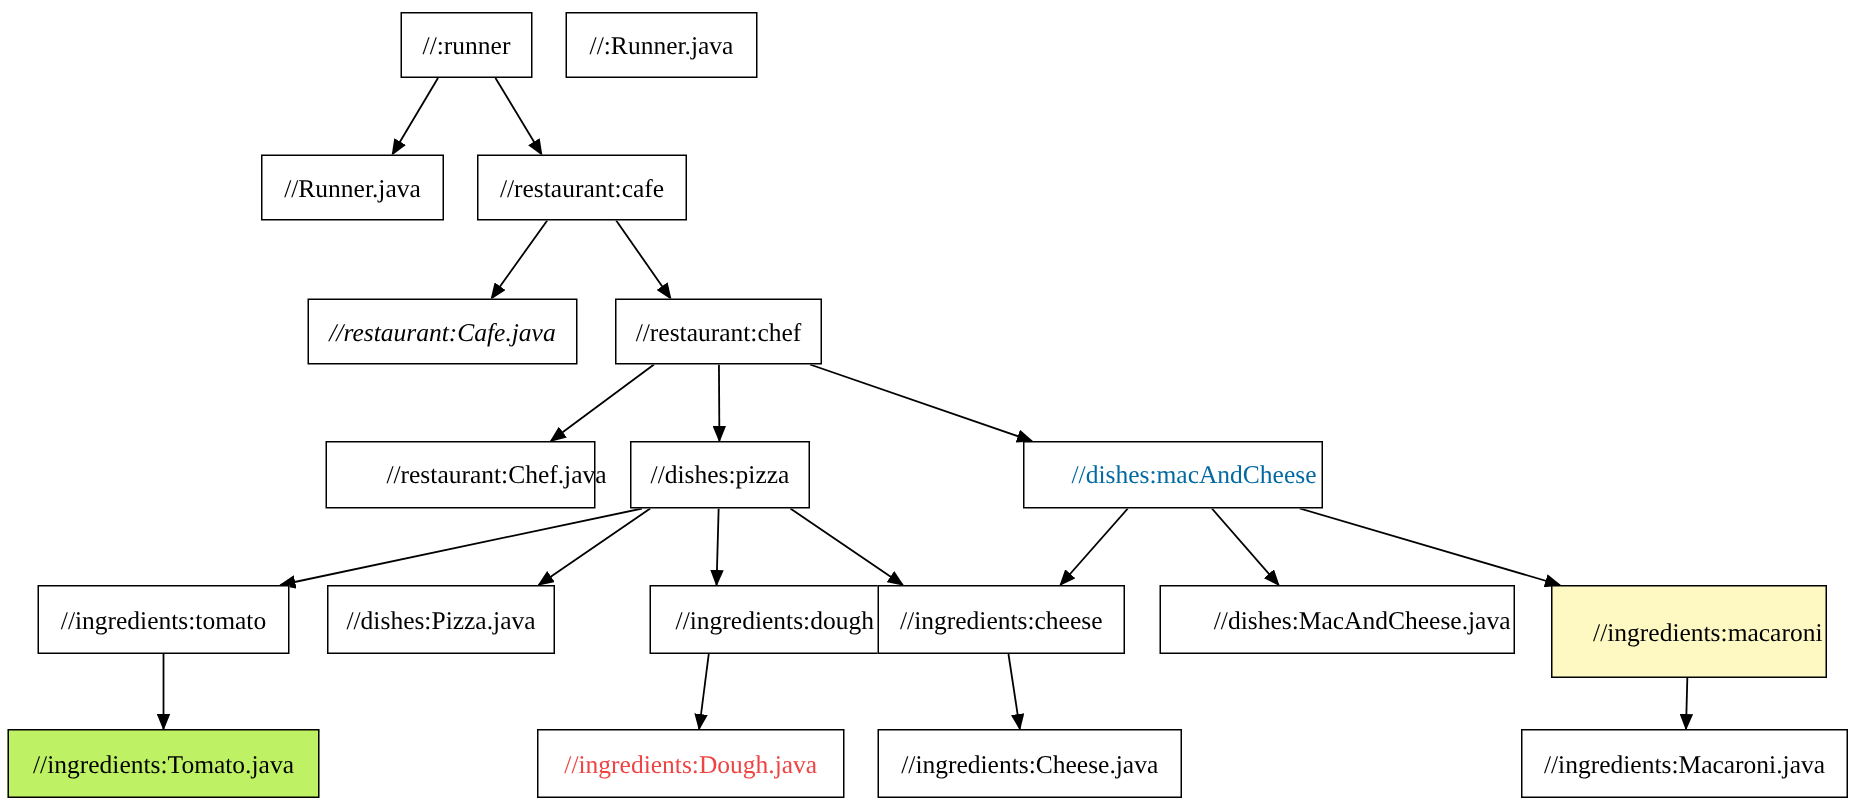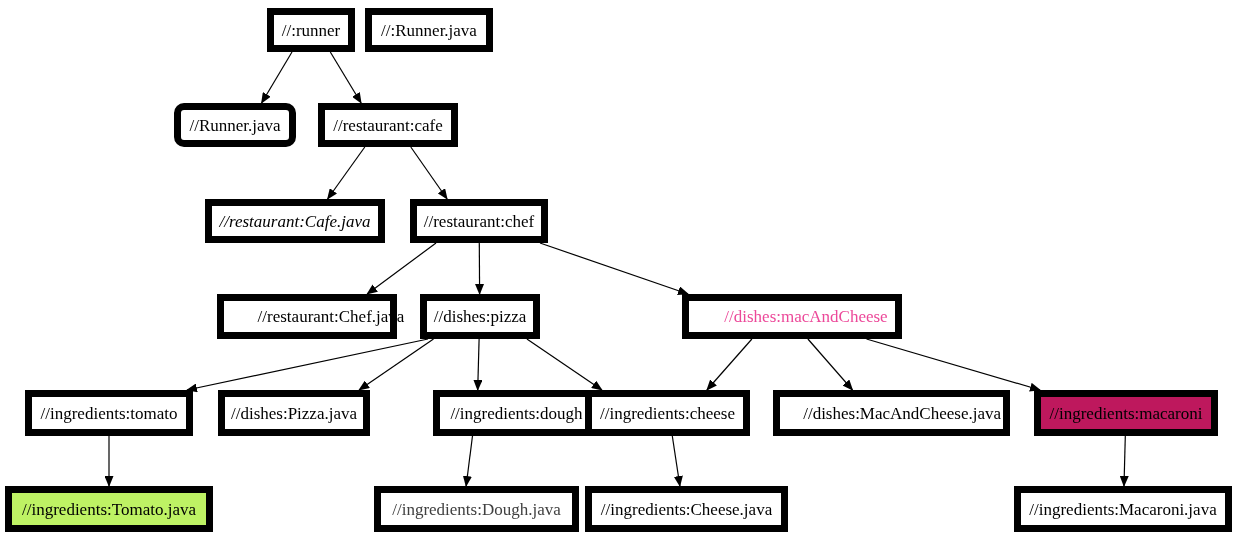--- a/index.html
+++ b/index.html
@@ -29,21 +29,21 @@
   #node-layer {
     position: absolute;
     left: 0; top: 0;
     width: 1242px;
     height: 539px;
   }
   .node {
     position: absolute;
     box-sizing: border-box;
     background: #ffffff;
-    border: 7px solid #404040;
+    border: 1px solid #404040;
     display: flex;
     align-items: center;
     justify-content: center;
     font-size: 17px;
     color: #000000;
     white-space: nowrap;
     line-height: 1;
   }
   .node span {
     display: block;
@@ -76,66 +76,66 @@
       <line x1="866.5" y1="339.0" x2="1040.0" y2="390.0" stroke="#000000" stroke-width="1.2" marker-end="url(#arrowhead)"></line>
       <line x1="109.0" y1="436.0" x2="109.0" y2="486.0" stroke="#000000" stroke-width="1.2" marker-end="url(#arrowhead)"></line>
       <line x1="472.5" y1="436.0" x2="466.1" y2="486.0" stroke="#000000" stroke-width="1.2" marker-end="url(#arrowhead)"></line>
       <line x1="672.3" y1="436.0" x2="679.9" y2="486.0" stroke="#000000" stroke-width="1.2" marker-end="url(#arrowhead)"></line>
       <line x1="1125.3" y1="436.0" x2="1124.0" y2="486.0" stroke="#000000" stroke-width="1.2" marker-end="url(#arrowhead)"></line>
     </svg>
   <div id="node-layer">
       <div class="node" style="left: 267px; top: 8px; width: 88px; height: 44px; border-color: rgb(0, 0, 0); background: rgb(255, 255, 255); color: rgb(0, 0, 0);">
         <span>//:runner</span>
       </div>
-      <div class="node" style="left: 365px; top: 8px; width: 128px; height: 44px; border-color: rgb(0, 0, 0); background: rgb(255, 255, 255); color: rgb(0, 0, 0);">
+      <div class="node" style="left: 377px; top: 8px; width: 128px; height: 44px; border-color: rgb(0, 0, 0); background: rgb(255, 255, 255); color: rgb(0, 0, 0);">
         <span>//:Runner.java</span>
       </div>
-      <div class="node" style="left: 174px; top: 103px; width: 122px; height: 44px; border-color: rgb(0, 0, 0); background: rgb(255, 255, 255); color: rgb(0, 0, 0); border-radius: 10px;">
+      <div class="node" style="left: 174px; top: 103px; width: 122px; height: 44px; border-color: rgb(0, 0, 0); background: rgb(255, 255, 255); color: rgb(0, 0, 0);">
         <span>//Runner.java</span>
       </div>
       <div class="node" style="left: 318px; top: 103px; width: 140px; height: 44px; border-color: rgb(0, 0, 0); background: rgb(255, 255, 255); color: rgb(0, 0, 0);">
         <span>//restaurant:cafe</span>
       </div>
       <div class="node" style="left: 205px; top: 199px; width: 180px; height: 44px; border-color: rgb(0, 0, 0); background: rgb(255, 255, 255); color: rgb(0, 0, 0); font-style: italic;">
         <span>//restaurant:Cafe.java</span>
       </div>
       <div class="node" style="left: 410px; top: 199px; width: 138px; height: 44px; border-color: rgb(0, 0, 0); background: rgb(255, 255, 255); color: rgb(0, 0, 0);">
         <span>//restaurant:chef</span>
       </div>
       <div class="node" style="left: 217px; top: 294px; width: 180px; height: 45px; border-color: rgb(0, 0, 0); background: rgb(255, 255, 255); color: rgb(0, 0, 0); padding-left: 48px;">
         <span>//restaurant:Chef.java</span>
       </div>
       <div class="node" style="left: 420px; top: 294px; width: 120px; height: 45px; border-color: rgb(0, 0, 0); background: rgb(255, 255, 255); color: rgb(0, 0, 0); text-align: right;">
         <span>//dishes:pizza</span>
       </div>
-      <div class="node" style="left: 682px; top: 294px; width: 220px; height: 45px; border-color: rgb(0, 0, 0); background: rgb(255, 255, 255); color: #ec4899; padding-left: 28px;">
+      <div class="node" style="left: 682px; top: 294px; width: 200px; height: 45px; border-color: rgb(0, 0, 0); background: rgb(255, 255, 255); color: #0369a1; padding-left: 28px;">
         <span>//dishes:macAndCheese</span>
       </div>
       <div class="node" style="left: 25px; top: 390px; width: 168px; height: 46px; border-color: rgb(0, 0, 0); background: rgb(255, 255, 255); color: rgb(0, 0, 0);">
         <span>//ingredients:tomato</span>
       </div>
       <div class="node" style="left: 218px; top: 390px; width: 152px; height: 46px; border-color: rgb(0, 0, 0); background: rgb(255, 255, 255); color: rgb(0, 0, 0);">
         <span>//dishes:Pizza.java</span>
       </div>
       <div class="node" style="left: 393px; top: 390px; width: 167px; height: 46px; border-color: rgb(0, 0, 0); background: rgb(255, 255, 255); color: rgb(0, 0, 0); margin-left: 40px;">
         <span>//ingredients:dough</span>
       </div>
       <div class="node" style="left: 585px; top: 390px; width: 165px; height: 46px; border-color: rgb(0, 0, 0); background: rgb(255, 255, 255); color: rgb(0, 0, 0);">
         <span>//ingredients:cheese</span>
       </div>
       <div class="node" style="left: 773px; top: 390px; width: 237px; height: 46px; border-color: rgb(0, 0, 0); background: rgb(255, 255, 255); color: rgb(0, 0, 0); justify-content: flex-end;">
         <span>//dishes:MacAndCheese.java</span>
       </div>
-      <div class="node" style="left: 1034px; top: 390px; width: 184px; height: 46px; border-color: rgb(0, 0, 0); background: #be185d; color: rgb(0, 0, 0);">
+      <div class="node" style="left: 1034px; top: 390px; width: 184px; height: 62px; border-color: rgb(0, 0, 0); background: #fef9c3; color: rgb(0, 0, 0); justify-content: flex-end;">
         <span>//ingredients:macaroni</span>
       </div>
       <div class="node" style="left: 5px; top: 486px; width: 208px; height: 46px; border-color: rgb(0, 0, 0); background: #bef264; color: rgb(0, 0, 0);">
         <span>//ingredients:Tomato.java</span>
       </div>
-      <div class="node" style="left: 358px; top: 486px; width: 205px; height: 46px; border-color: rgb(0, 0, 0); background: rgb(255, 255, 255); color: #404040; margin-left: 16px;">
+      <div class="node" style="left: 358px; top: 486px; width: 205px; height: 46px; border-color: rgb(0, 0, 0); background: rgb(255, 255, 255); color: #ef4444;">
         <span>//ingredients:Dough.java</span>
       </div>
       <div class="node" style="left: 1014px; top: 486px; width: 218px; height: 46px; border-color: rgb(0, 0, 0); background: rgb(255, 255, 255); color: rgb(0, 0, 0);">
         <span>//ingredients:Macaroni.java</span>
       </div>
       <div class="node" style="left: 585px; top: 486px; width: 203px; height: 46px; border-color: rgb(0, 0, 0); background: rgb(255, 255, 255); color: rgb(0, 0, 0);">
         <span>//ingredients:Cheese.java</span>
       </div>
     </div>
 </div>

